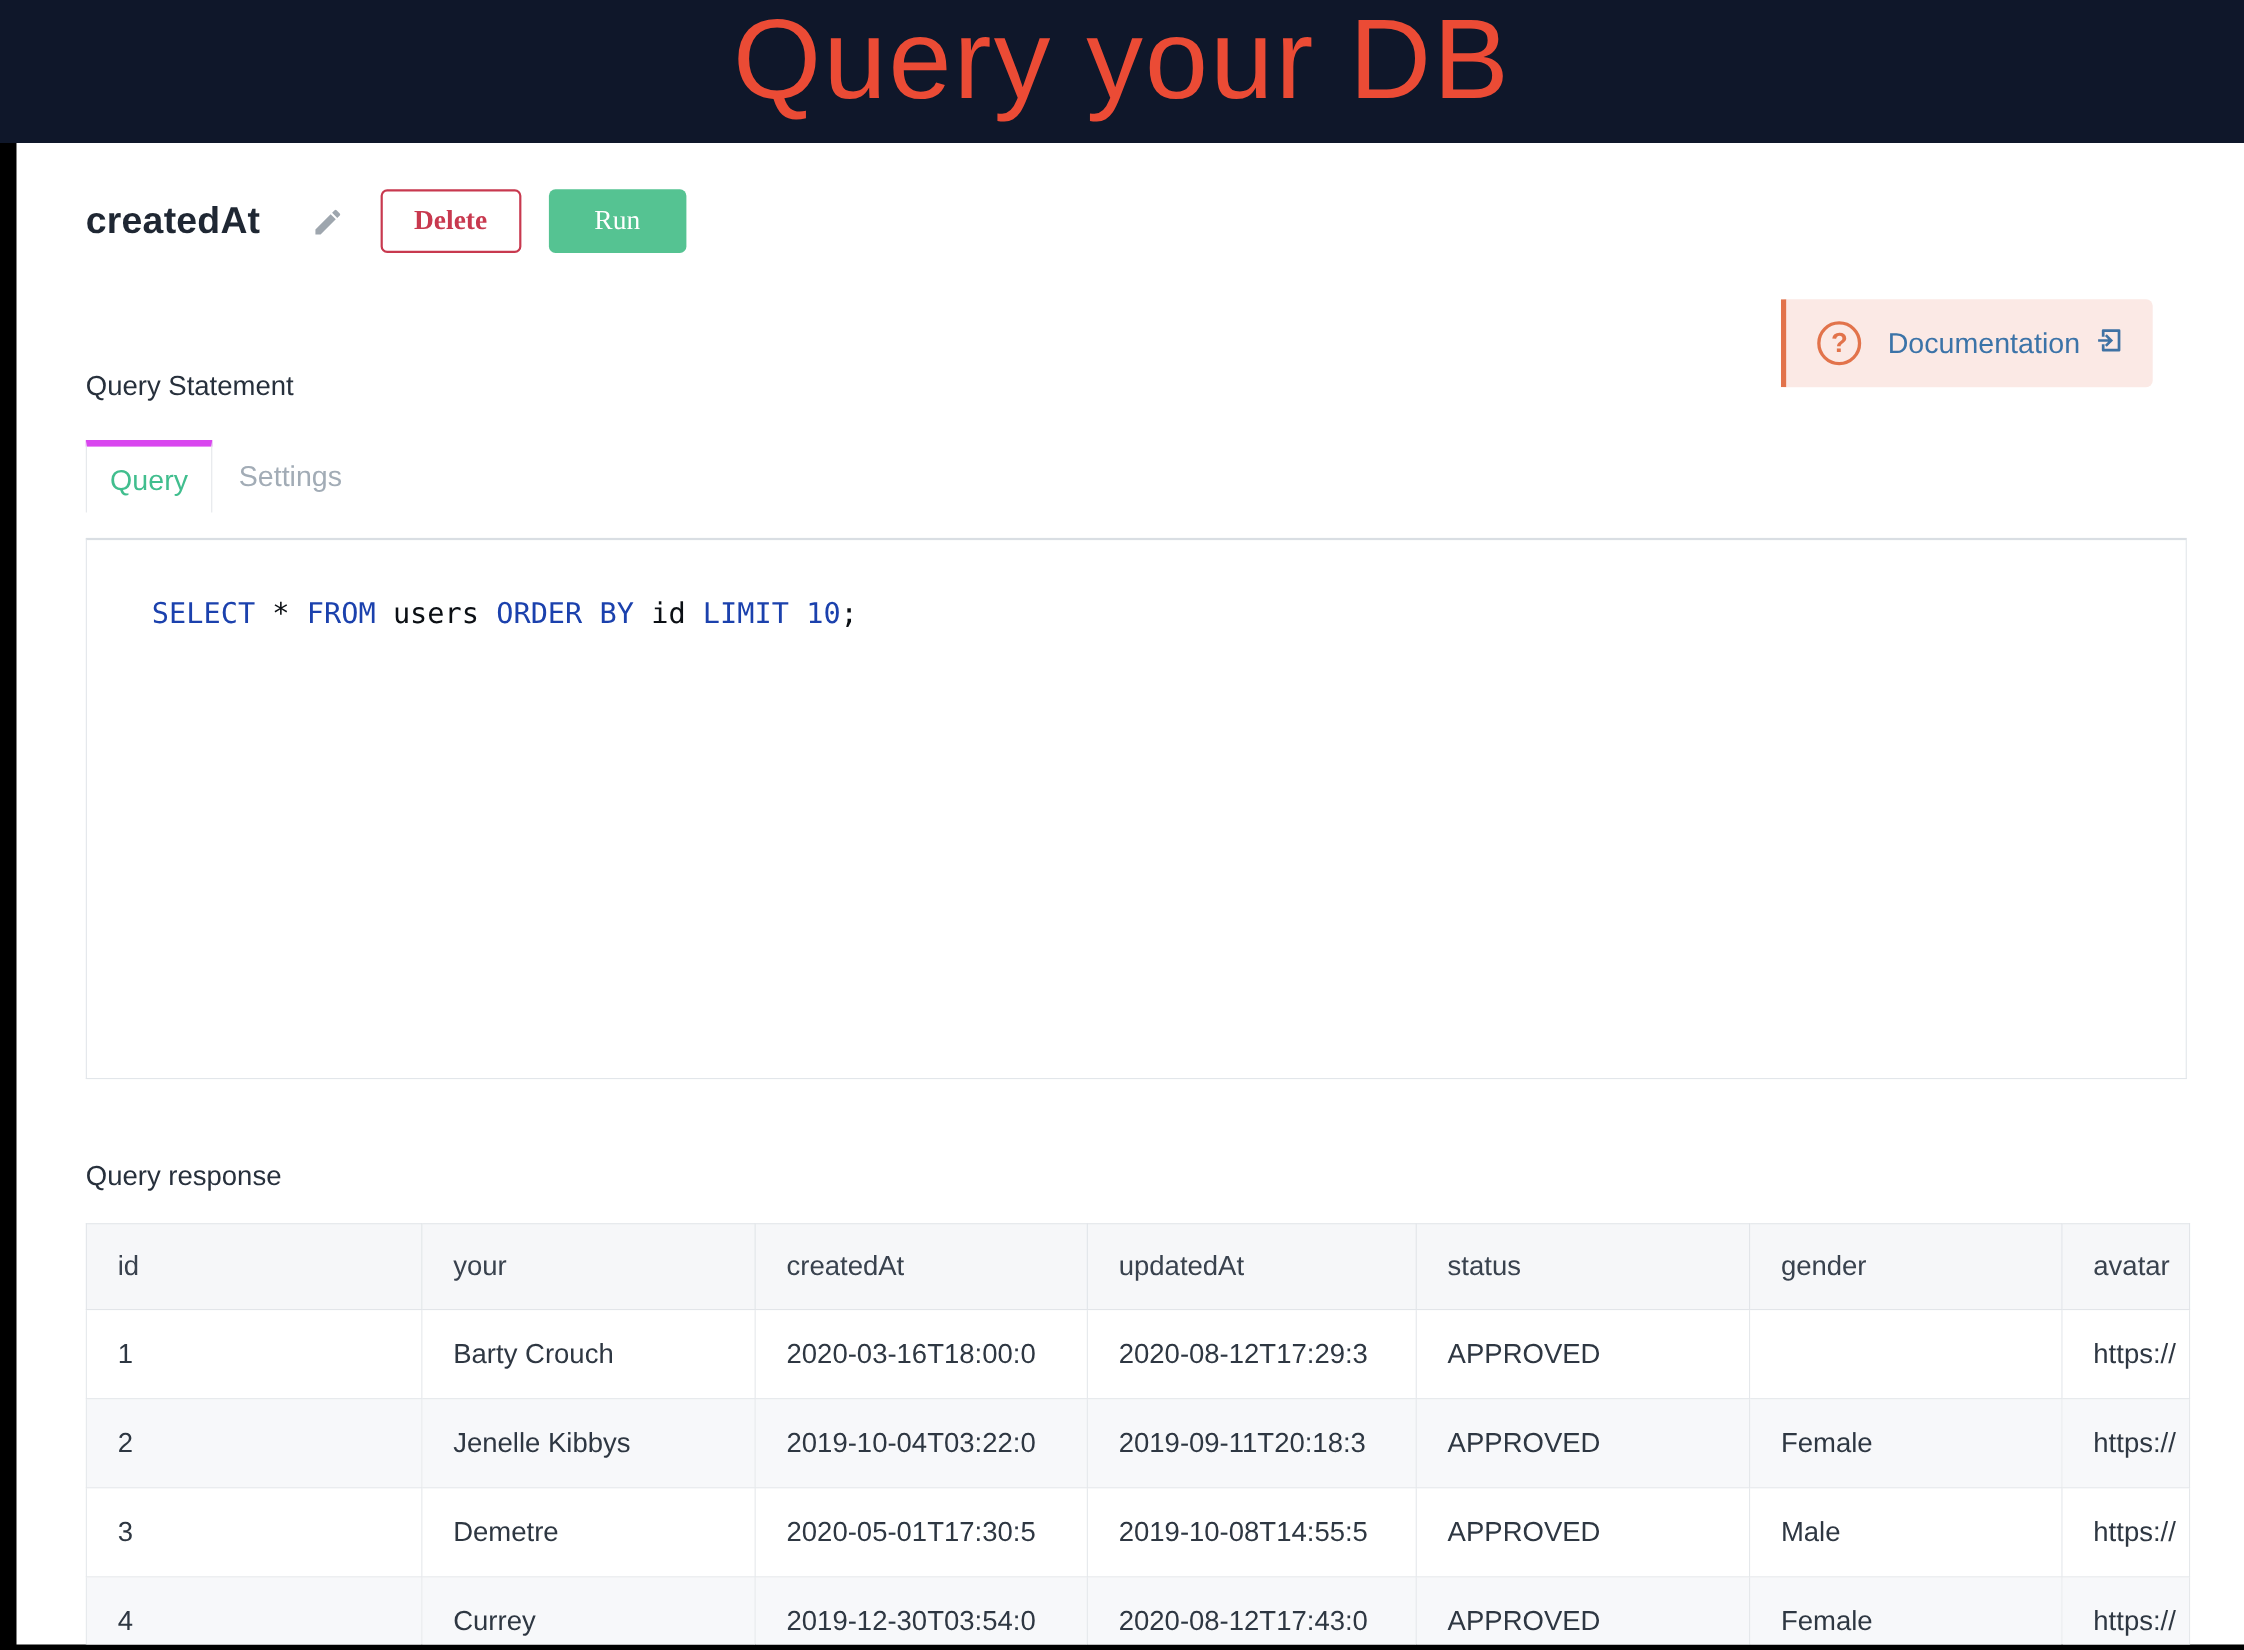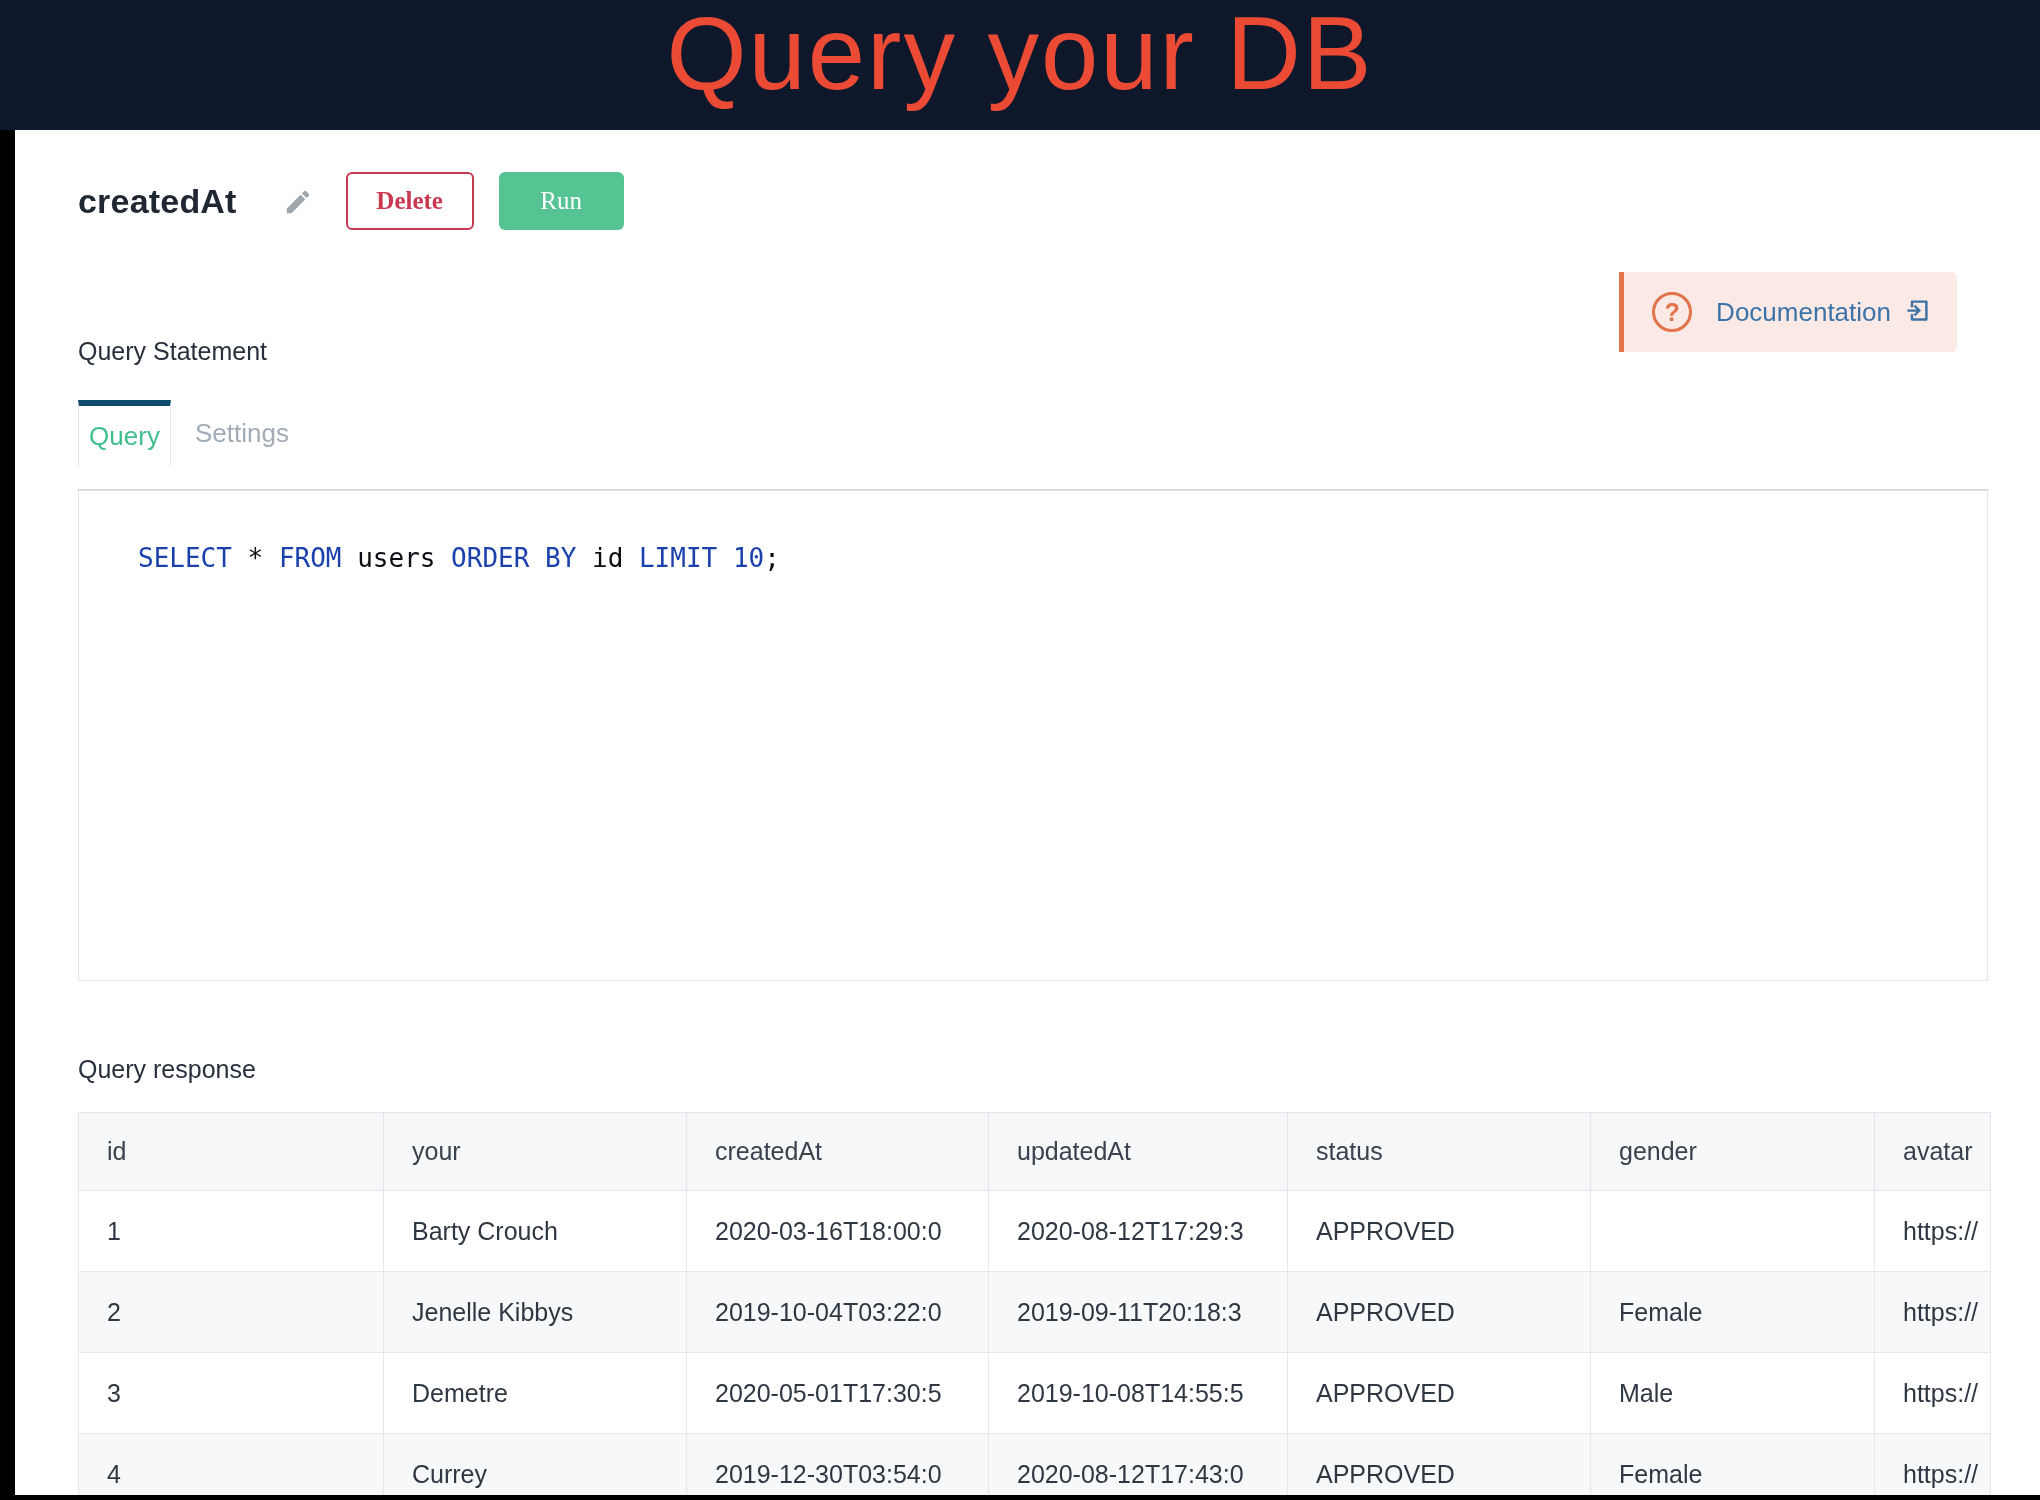--- a/index.html
+++ b/index.html
@@ -44,22 +44,22 @@
   }
   .docs-label { margin-left:24px; margin-right:13px; font-size:26px; color:#3B73A8;text-align:center; }
   
   .section-label { position:absolute; left:63px; font-size:25px; color:#27303C; font-weight:400; }
   .lbl-statement { top:207px; }
   .lbl-response { top:925px; }
   
   .tabs { position:absolute; left:63px; top:270px; display:flex; z-index:2; }
   .tab { height:66px; display:flex; align-items:center; justify-content:center; font-size:26px; cursor:pointer; }
   .tab.active {
-    width:93px; background:#fff; color:#41BE8E;
-    border-top:6px solid #0c4a6e; border-left:1px solid #E4E7EA; border-right:1px solid #E4E7EA;
+    width:115px; background:#fff; color:#41BE8E;
+    border-top:6px solid #d946ef; border-left:1px solid #E4E7EA; border-right:1px solid #E4E7EA;
   }
   .tab.inactive { width:142px; color:#A2ACB6; }
   
   .editor {
     position:absolute; left:63px; top:335px; width:1910px; height:492px;
     background:#fff; border:1px solid #E2E6EA; border-top:2px solid #D9DEE3;
     padding:52px 0 0 59px; cursor:text;margin-top:24px;
   }
   .code-line { font-family:"DejaVu Sans Mono", monospace; font-size:26px; line-height:30px; color:#0B0F14; white-space:pre; }
   .tok-keyword { color:#1B41AD; }

